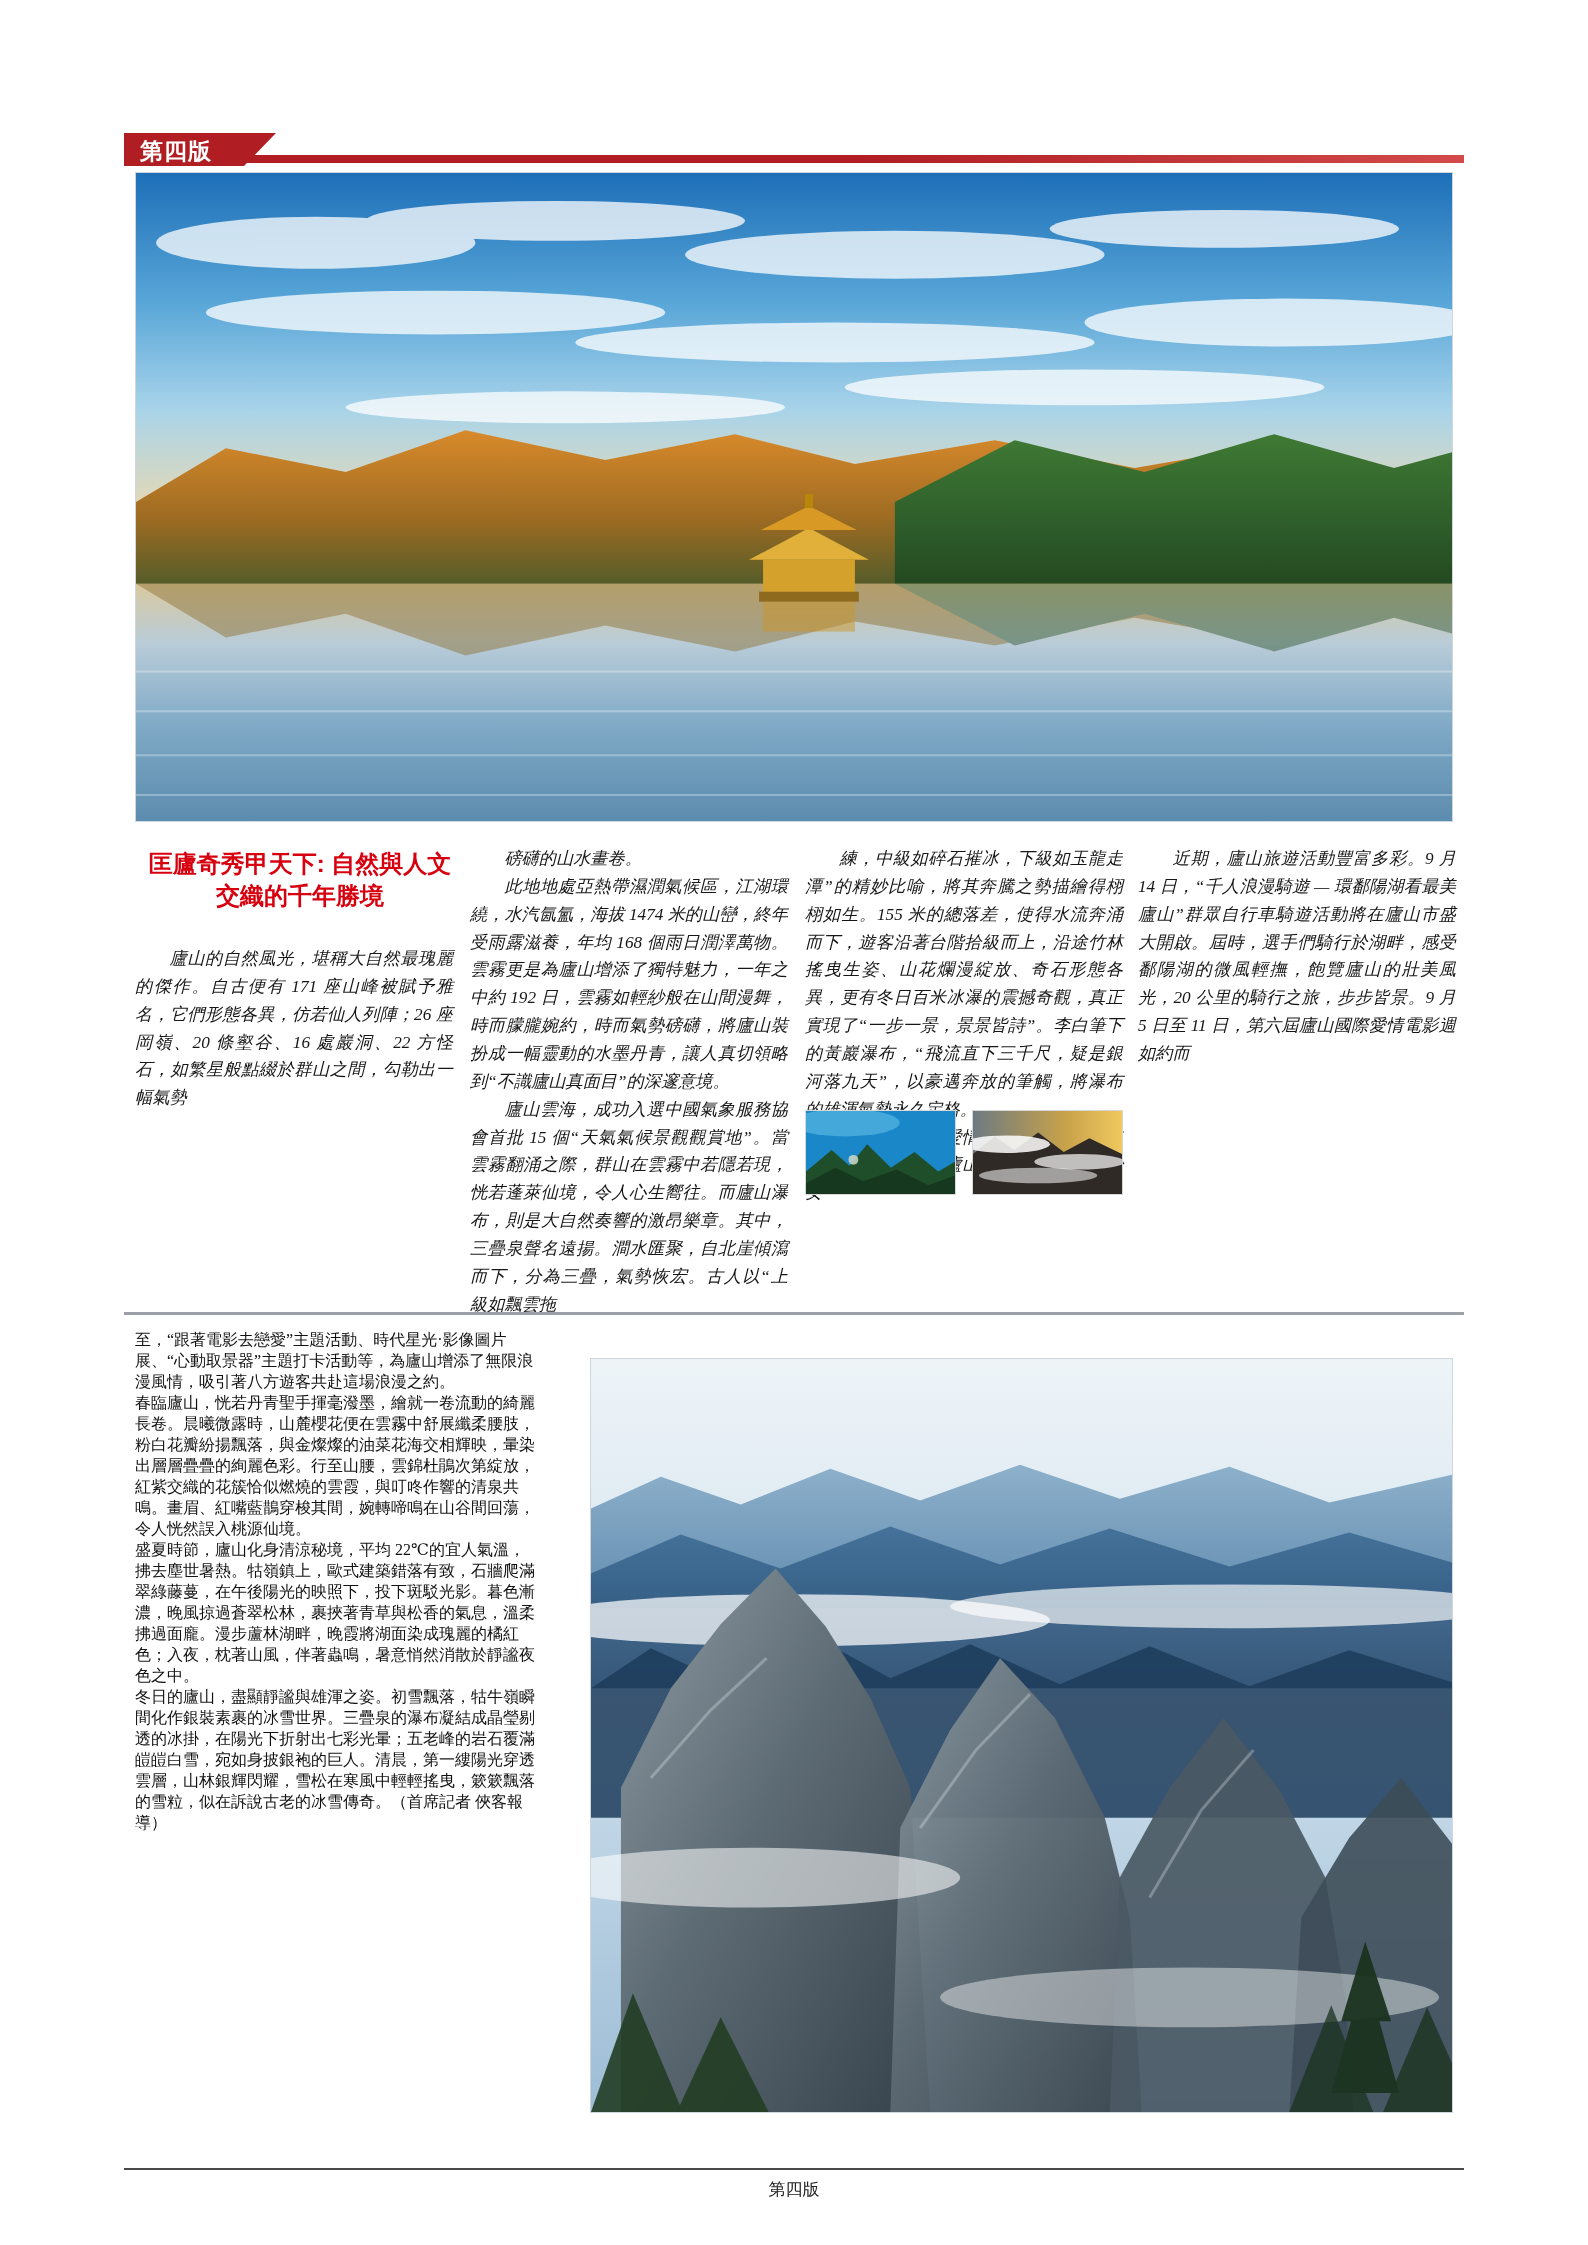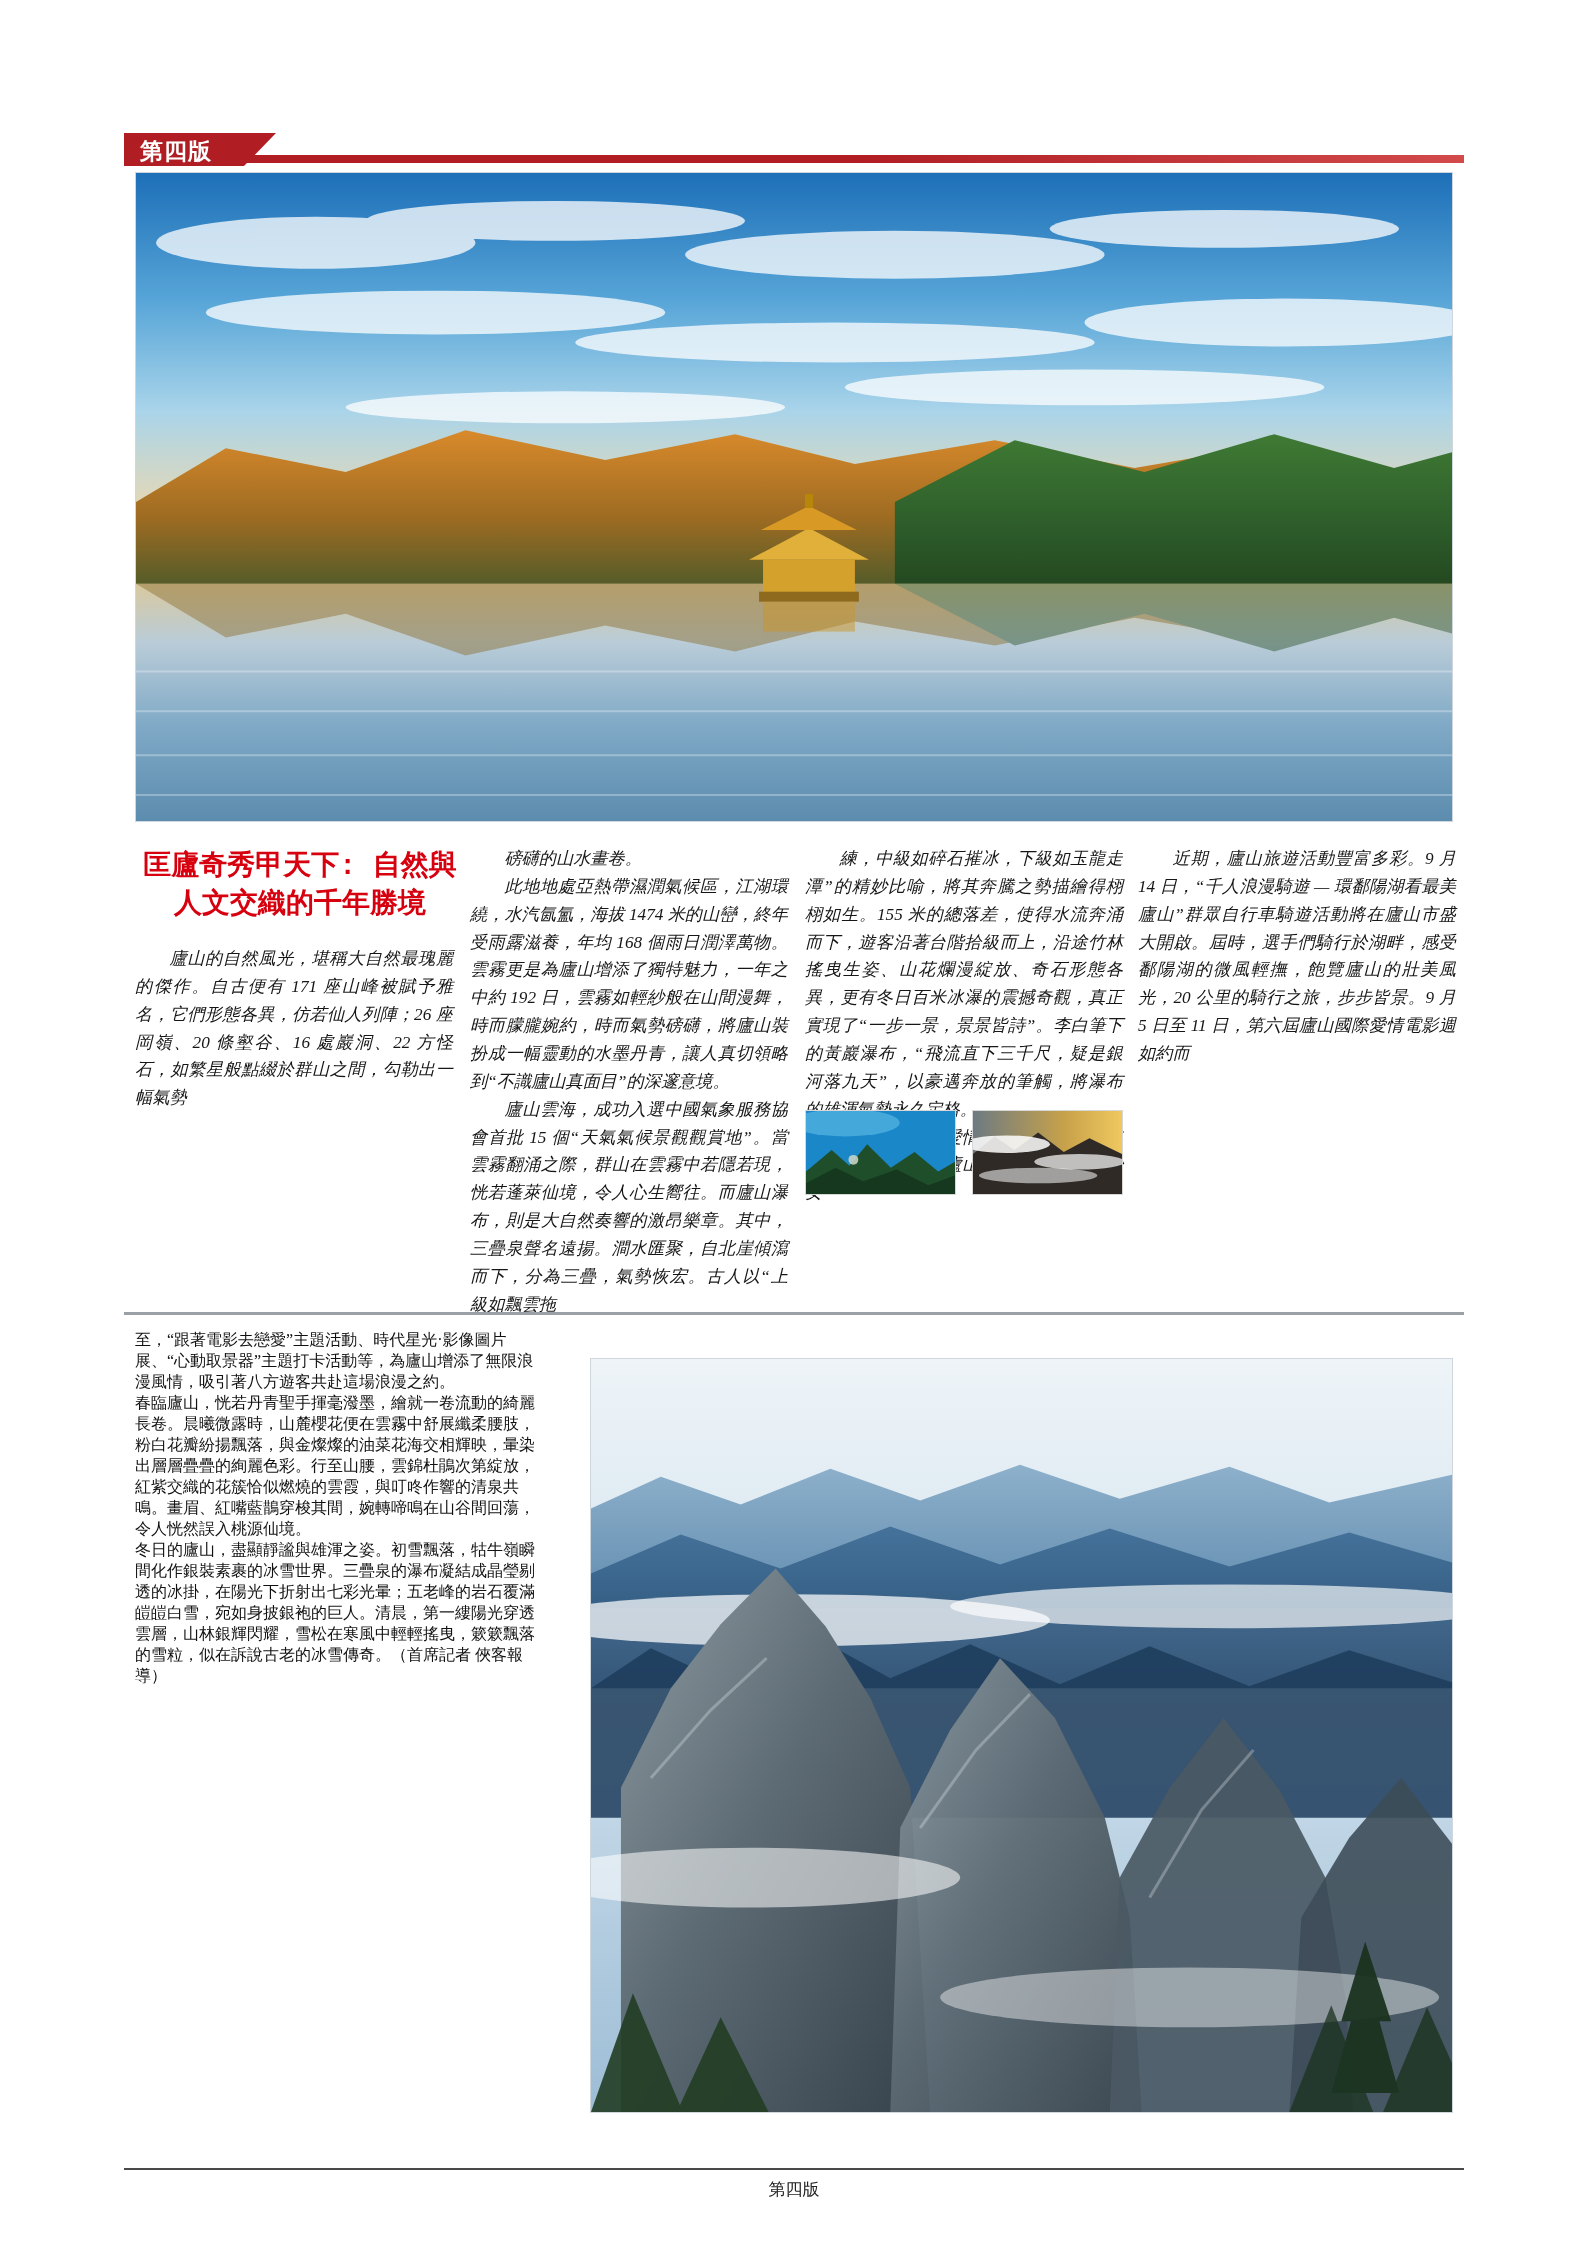--- a/index.html
+++ b/index.html
@@ -24,22 +24,22 @@
               font-family: "DejaVu Sans", "Liberation Sans", sans-serif; }
 
   
   .hero { position: absolute; left: 135px; top: 172px; width: 1318px; height: 650px;
           overflow: hidden; border: 1px solid #cfd6dd; }
   .hero svg { display:block; width: 100%; height: 100%; }
 
   
   .upper { position: absolute; left: 135px; top: 845px; width: 1318px; height: 460px; }
   .headline { position: absolute; left: 6px; top: 3px; width: 318px;
-              color: #d7000f; font-weight: bold; font-size: 28px; line-height: 1.34;
-              text-align: center; font-family: Liberation Mono, monospace; }
+              color: #d7000f; font-weight: bold; font-size: 24px; line-height: 1.34;
+              text-align: center; font-family: Liberation Sans, sans-serif; }
   .col { position: absolute; top: 0; width: 318px; font-size: 17.2px; line-height: 1.62;
          text-align: justify; text-justify: inter-ideograph; color: #161616; }
   .col p { text-indent: 2em; margin: 0; font-style: italic; }
   .col.c1 { left: 0;   padding-top: 100px; }
   .col.c2 { left: 335px; }
   .col.c3 { left: 670px; }
   .col.c4 { left: 1003px; }
 
   .inset-row { position: absolute; left: 670px; top: 265px; width: 318px; height: 85px; }
   .inset { position: absolute; top: 0; width: 151px; height: 85px; overflow:hidden;
@@ -190,20 +190,21 @@
       </div>
     </div>
   </div>
 
   <div class="divider"></div>
 
   <div class="lower">
     <div class="lower-text">
       <p style="text-indent:0">至，“跟著電影去戀愛”主題活動、時代星光·影像圖片展、“心動取景器”主題打卡活動等，為廬山增添了無限浪漫風情，吸引著八方遊客共赴這場浪漫之約。</p>
       <p>春臨廬山，恍若丹青聖手揮毫潑墨，繪就一卷流動的綺麗長卷。晨曦微露時，山麓櫻花便在雲霧中舒展纖柔腰肢，粉白花瓣紛揚飄落，與金燦燦的油菜花海交相輝映，暈染出層層疊疊的絢麗色彩。行至山腰，雲錦杜鵑次第綻放，紅紫交織的花簇恰似燃燒的雲霞，與叮咚作響的清泉共鳴。畫眉、紅嘴藍鵲穿梭其間，婉轉啼鳴在山谷間回蕩，令人恍然誤入桃源仙境。</p>
+      <p>盛夏時節，廬山化身清涼秘境，平均 22℃的宜人氣溫，拂去塵世暑熱。牯嶺鎮上，歐式建築錯落有致，石牆爬滿翠綠藤蔓，在午後陽光的映照下，投下斑駁光影。暮色漸濃，晚風掠過蒼翠松林，裹挾著青草與松香的氣息，溫柔拂過面龐。漫步蘆林湖畔，晚霞將湖面染成瑰麗的橘紅色；入夜，枕著山風，伴著蟲鳴，暑意悄然消散於靜謐夜色之中。</p>
       <p>冬日的廬山，盡顯靜謐與雄渾之姿。初雪飄落，牯牛嶺瞬間化作銀裝素裹的冰雪世界。三疊泉的瀑布凝結成晶瑩剔透的冰掛，在陽光下折射出七彩光暈；五老峰的岩石覆滿皚皚白雪，宛如身披銀袍的巨人。清晨，第一縷陽光穿透雲層，山林銀輝閃耀，雪松在寒風中輕輕搖曳，簌簌飄落的雪粒，似在訴說古老的冰雪傳奇。（首席記者 俠客報導）</p>
     </div>
 
     <div class="tall-photo">
       <svg viewBox="0 0 863 755" preserveAspectRatio="none">
         <defs>
           <linearGradient id="hazeSky" x1="0" y1="0" x2="0" y2="1">
             <stop offset="0%" stop-color="#eef4f8"></stop>
               <stop offset="45%" stop-color="#cfe0ec"></stop>
             <stop offset="100%" stop-color="#9dbdd6"></stop>

